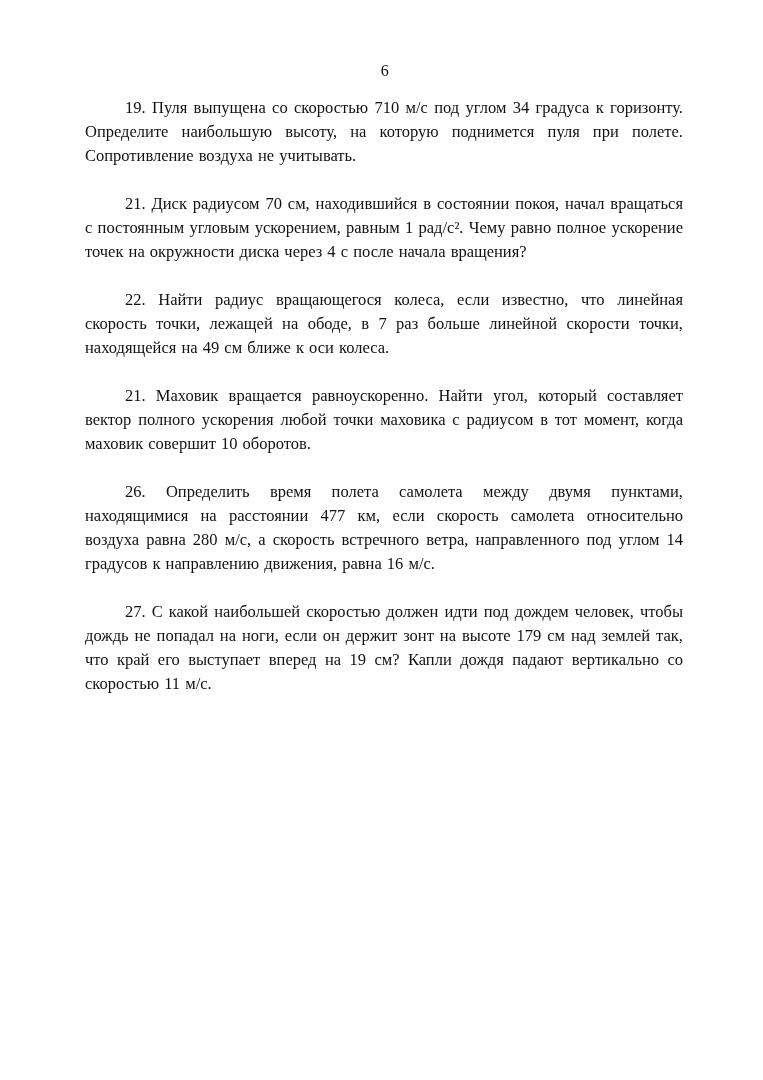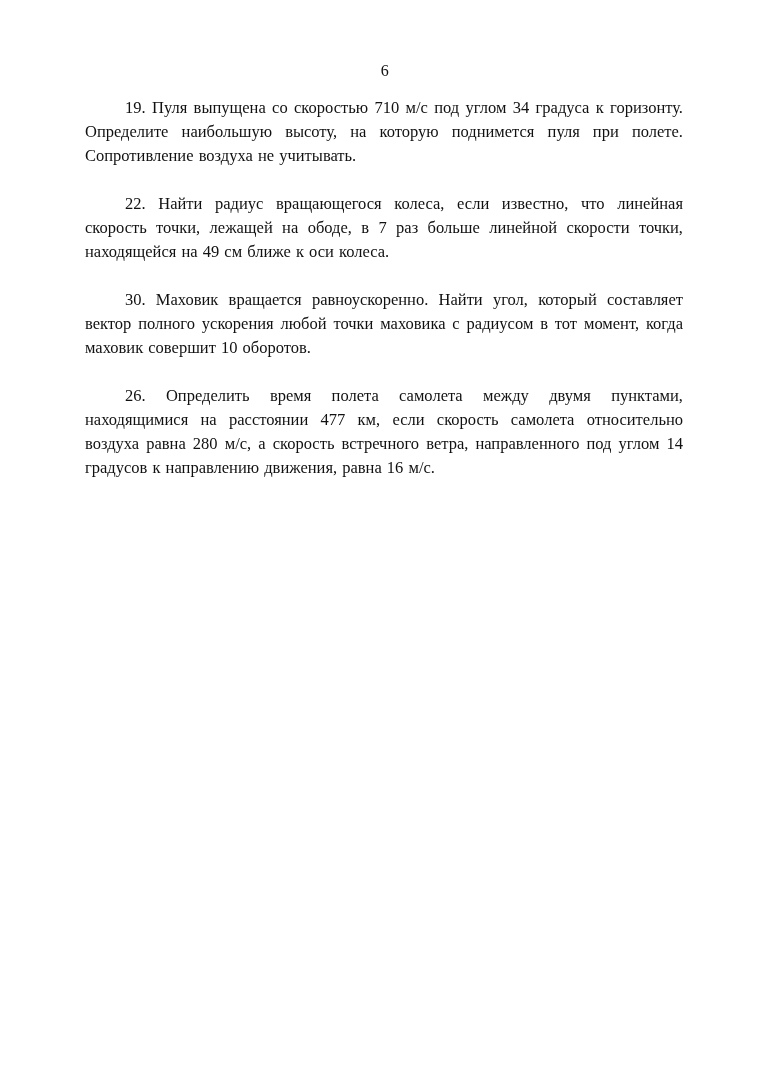--- a/index.html
+++ b/index.html
@@ -33,16 +33,18 @@
     word-spacing: 1px;
   }
 </style>
 </head>
 <body>
 
 <div class="page">
   <div class="page-number">6</div>
 
   <p class="problem">19. Пуля выпущена со скоростью 710 м/с под углом 34 градуса к горизонту. Определите наибольшую высоту, на которую поднимется пуля при полете. Сопротивление воздуха не учитывать.</p>
+  <p class="problem">21. Диск радиусом 70 см, находившийся в состоянии покоя, начал вращаться с постоянным угловым ускорением, равным 1 рад/с². Чему равно полное ускорение точек на окружности диска через 4 с после начала вращения?</p>
   <p class="problem">22. Найти радиус вращающегося колеса, если известно, что линейная скорость точки, лежащей на ободе, в 7 раз больше линейной скорости точки, находящейся на 49 см ближе к оси колеса.</p>
-  <p class="problem">30. Маховик вращается равноускоренно. Найти угол, который составляет вектор полного ускорения любой точки маховика с радиусом в тот момент, когда маховик совершит 10 оборотов.</p>
+  <p class="problem">21. Маховик вращается равноускоренно. Найти угол, который составляет вектор полного ускорения любой точки маховика с радиусом в тот момент, когда маховик совершит 10 оборотов.</p>
   <p class="problem">26. Определить время полета самолета между двумя пунктами, находящимися на расстоянии 477 км, если скорость самолета относительно воздуха равна 280 м/с, а скорость встречного ветра, направленного под углом 14 градусов к направлению движения, равна 16 м/с.</p>
+  <p class="problem">27. С какой наибольшей скоростью должен идти под дождем человек, чтобы дождь не попадал на ноги, если он держит зонт на высоте 179 см над землей так, что край его выступает вперед на 19 см? Капли дождя падают вертикально со скоростью 11 м/с.</p>
 </div>
 
 </body></html>

